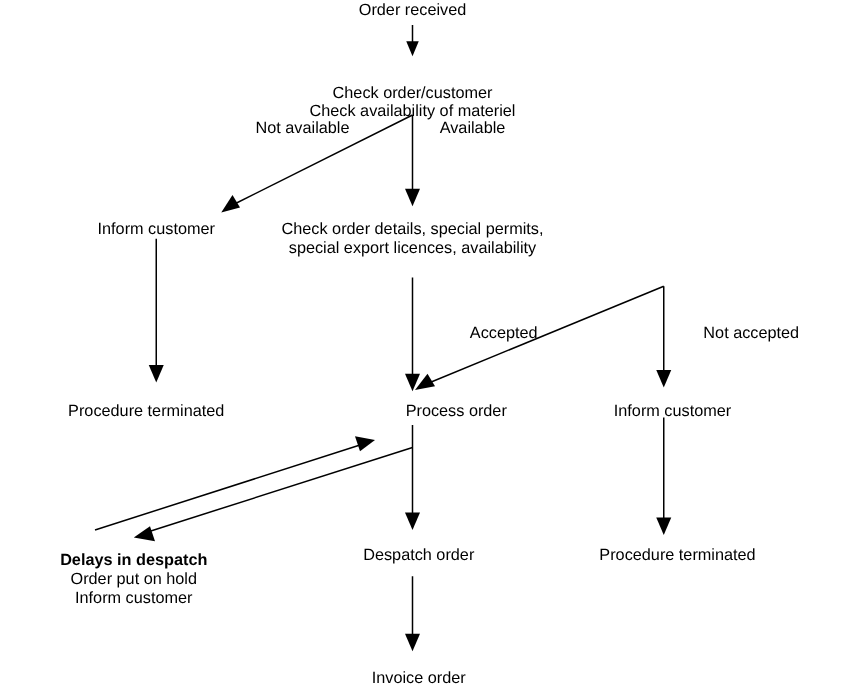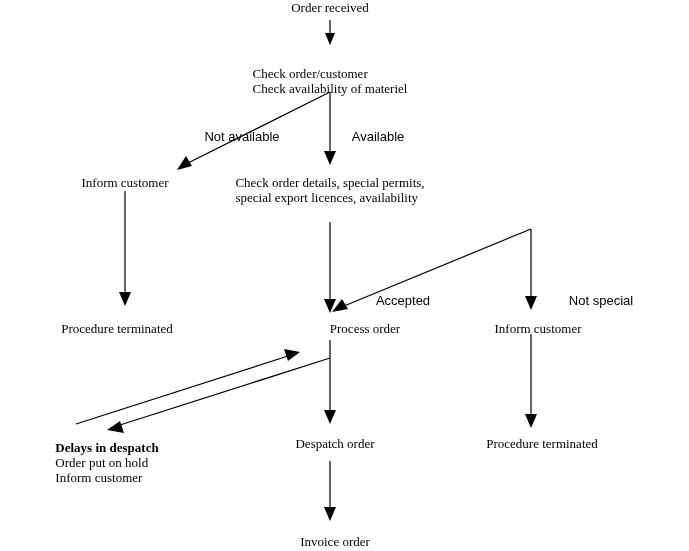--- a/index.html
+++ b/index.html
@@ -12,34 +12,32 @@
     width: 689px;
     height: 551px;
     background: #ffffff;
     font-family: "Liberation Sans", sans-serif;
     font-size: 13px;
     color: #000000;
     overflow: hidden;
   }
   .node {
     position: absolute;
-    text-align: left;
+    text-align: center;
     line-height: 15px;
     white-space: nowrap;
     transform: translateX(-50%);
-    font-family: Liberation Serif, serif;
   }
   .node .line { display: block; }
   .node .line.bold { font-weight: bold; }
   .edge-label {
     position: absolute;
     white-space: nowrap;
     line-height: 15px;
     transform: translateX(-50%);
-    margin-top: 35px;
   }
   svg.arrows {
     position: absolute;
     left: 0;
     top: 0;
     width: 689px;
     height: 551px;
     pointer-events: none;
   }
   svg.arrows line, svg.arrows polyline, svg.arrows path {
@@ -164,15 +162,15 @@
     <span class="line">Procedure terminated</span>
   </div>
 
   <div class="node" style="left:335px; top:534px;">
     <span class="line">Invoice order</span>
   </div>
 
   <div class="edge-label" style="left:242px; top:94px;">Not available</div>
   <div class="edge-label" style="left:378px; top:94px;text-align:right;">Available</div>
   <div class="edge-label" style="left:403px; top:258px;">Accepted</div>
-  <div class="edge-label" style="left:601px; top:258px;">Not special</div>
+  <div class="edge-label" style="left:601px; top:258px;">Not accepted</div>
 
 </div>
 
 </body></html>

